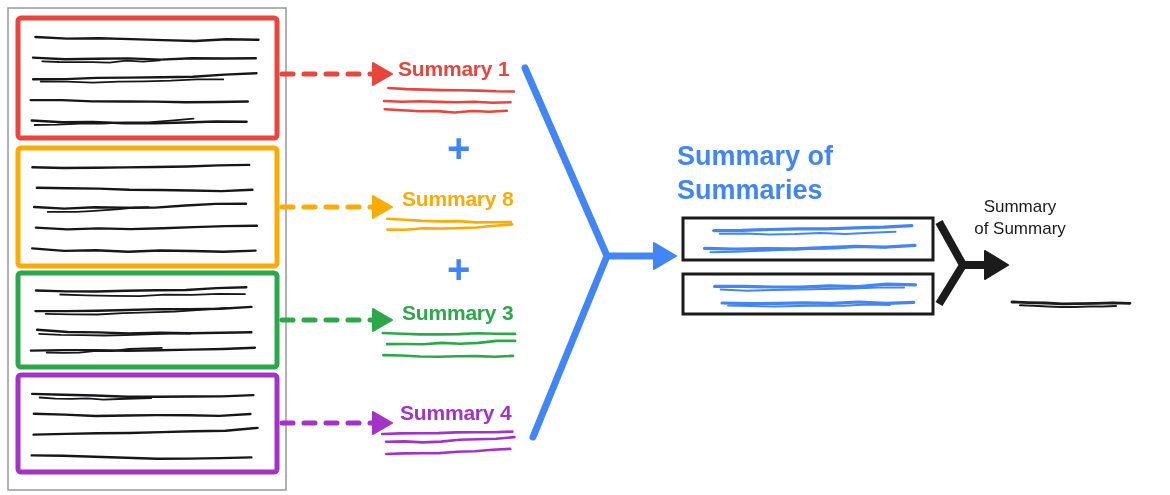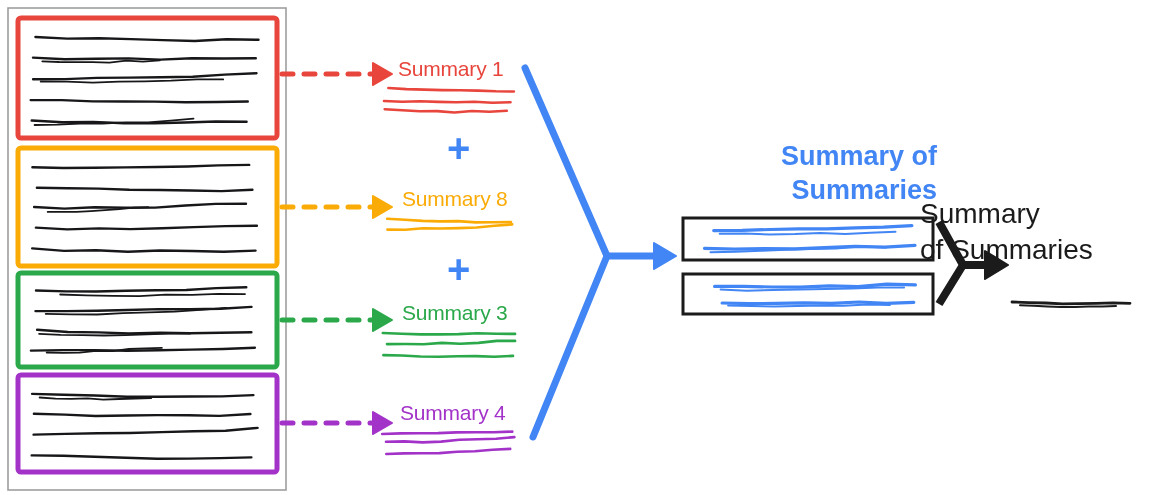--- a/index.html
+++ b/index.html
@@ -11,28 +11,28 @@
   #stage{position:relative;width:1170px;height:495px;background:#fff;}
   #canvas{position:absolute;left:0;top:0;width:1170px;height:495px;}
 
   .lbl{
     position:absolute;
     font-family:"Liberation Sans","DejaVu Sans",sans-serif;
     white-space:nowrap;
     line-height:1.0;
     user-select:none;
   }
-  .sum-label{font-size:21px;font-weight:400;letter-spacing:-0.2px;}
+  .sum-label{font-size:21px;font-weight:700;letter-spacing:-0.2px;}
   .sos-label{
     font-size:27px;font-weight:700;color:#4285f4;
-    text-align:right;line-height:1.25;white-space:normal;width:260px;
+    text-align:left;line-height:1.25;white-space:normal;width:260px;
   }
   .final-label{
-    font-size:28px;font-weight:400;color:#1b1b1b;
-    line-height:1.30;white-space:normal;width:200px;
+    font-size:17px;font-weight:400;color:#1b1b1b;
+    text-align:center;line-height:1.30;white-space:normal;width:200px;
   }
   .plus{
     position:absolute;color:#4285f4;font-size:40px;font-weight:700;
     line-height:1;user-select:none;
   }
 </style>
 </head>
 <body>
 
 <div id="stage">
@@ -109,15 +109,15 @@
     </svg>
 <div class="lbl sum-label" style="left: 398px; top: 58px; color: rgb(232, 69, 60);">Summary 1</div>
     <div class="lbl sum-label" style="left: 402px; top: 188px; color: rgb(251, 171, 6);">Summary 8</div>
     <div class="lbl sum-label" style="left: 402px; top: 302px; color: rgb(43, 168, 74); text-align: center;">Summary 3</div>
     <div class="lbl sum-label" style="left: 400px; top: 402px; color: rgb(163, 51, 200); text-align: center;">Summary 4</div>
     <div class="plus" style="left: 447px; top: 128px; color: rgb(66, 133, 244);">+</div>
     <div class="plus" style="left: 447px; top: 249px; color: rgb(66, 133, 244);">+</div>
     <div class="lbl sos-label" style="left: 677px; top: 140px;">Summary of Summaries</div>
     <div class="lbl final-label" style="left: 920px; top: 196px; color: rgb(27, 27, 27);">
       <div>Summary</div>
-      <div>of Summaries</div>
+      <div>of Summary</div>
     </div>
   </div>
 
 </body></html>

